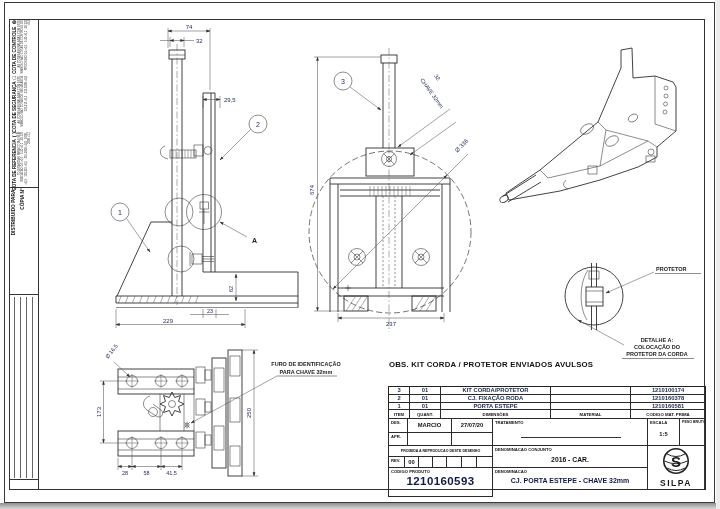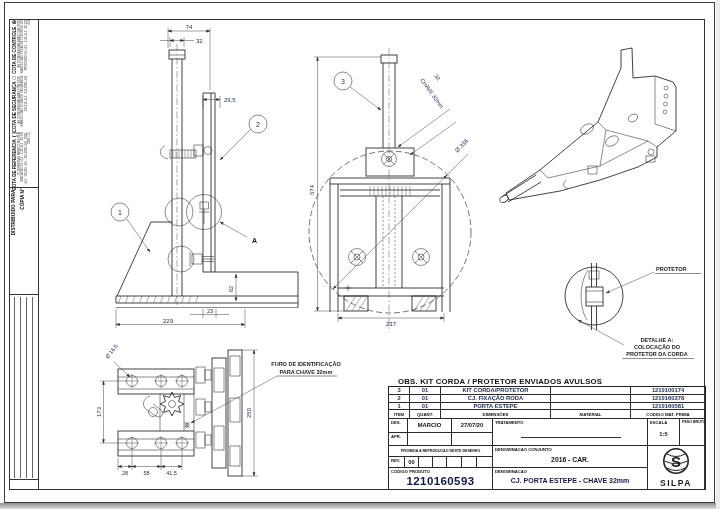--- a/index.html
+++ b/index.html
@@ -294,21 +294,21 @@
     </div>
     <div class="abs sb-divider" style="left:9px;top:294px;width:29px;height:1px;"></div>
     <div class="abs vline" style="left:14px;top:297px;height:181px;"></div>
     <div class="abs vline" style="left:20px;top:297px;height:181px;"></div>
     <div class="abs vline" style="left:26px;top:297px;height:181px;"></div>
     <div class="abs vline" style="left:32px;top:297px;height:181px;"></div>
     <div class="abs sb-divider" style="left:9px;top:479px;width:29px;height:1.4px;"></div>
   </div>
 
   <div>
-    <div class="abs obs" style="left:389px;top:377px;margin-left:9px;">OBS. KIT CORDA / PROTETOR  ENVIADOS AVULSOS</div>
+    <div class="abs obs" style="left:389px;top:360px;">OBS. KIT CORDA / PROTETOR  ENVIADOS AVULSOS</div>
 
     <div class="abs bom" style="left:388px;top:386px;width:318px;height:33px;">
       <div>3</div>
       <div>01</div>
       <div>KIT CORDA/PROTETOR</div>
       <div></div>
       <div>1210100174</div>
       <div>2</div>
       <div>01</div>
       <div>CJ. FIXAÇÃO RODA</div>
@@ -364,21 +364,21 @@
     <div class="c" style="left:418px;top:456px;width:15px;height:12px;"></div>
     <div class="c" style="left:432px;top:456px;width:15px;height:12px;"></div>
     <div class="c" style="left:446px;top:456px;width:16px;height:12px;"></div>
     <div class="c" style="left:461px;top:456px;width:16px;height:12px;"></div>
     <div class="c" style="left:476px;top:456px;width:17px;height:12px;"></div>
     <div class="c" style="left:492px;top:445px;width:156px;height:23px;">
       <span class="cell-label">DENOMINACAO CONJUNTO</span>
       <span class="cell-center smallbold" style="top:10px;font-size:6.8px;">2016 - CAR.</span>
     </div>
 
-    <div class="c" style="left:388px;top:467px;width:105px;height:23px;">
+    <div class="c" style="left:388px;top:467px;width:105px;height:30px;">
       <span class="cell-label">CODIGO PRODUTO</span>
       <span class="cell-center" style="top:7px;font-size:11.5px;font-weight:bold;color:#10194a;letter-spacing:.4px;">1210160593</span>
     </div>
     <div class="c" style="left:492px;top:467px;width:156px;height:23px;">
       <span class="cell-label">DENOMINACAO</span>
       <span class="cell-center" style="top:9px;font-size:7px;font-weight:bold;color:#10194a;">CJ. PORTA ESTEPE - CHAVE 32mm</span>
     </div>
     <div class="c" style="left:647px;top:445px;width:59px;height:45px;">
       <svg width="57" height="43" viewBox="0 0 57 43">
         <circle cx="28" cy="15" r="12.2" fill="none" stroke="#222" stroke-width="1.6"></circle>

